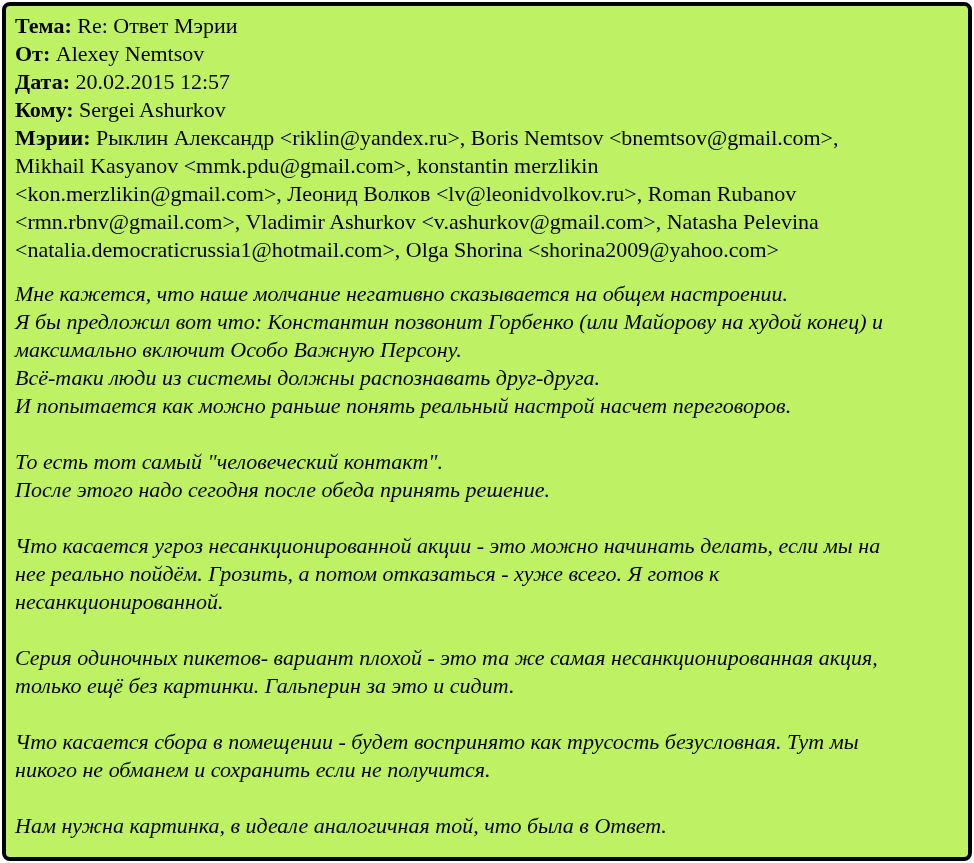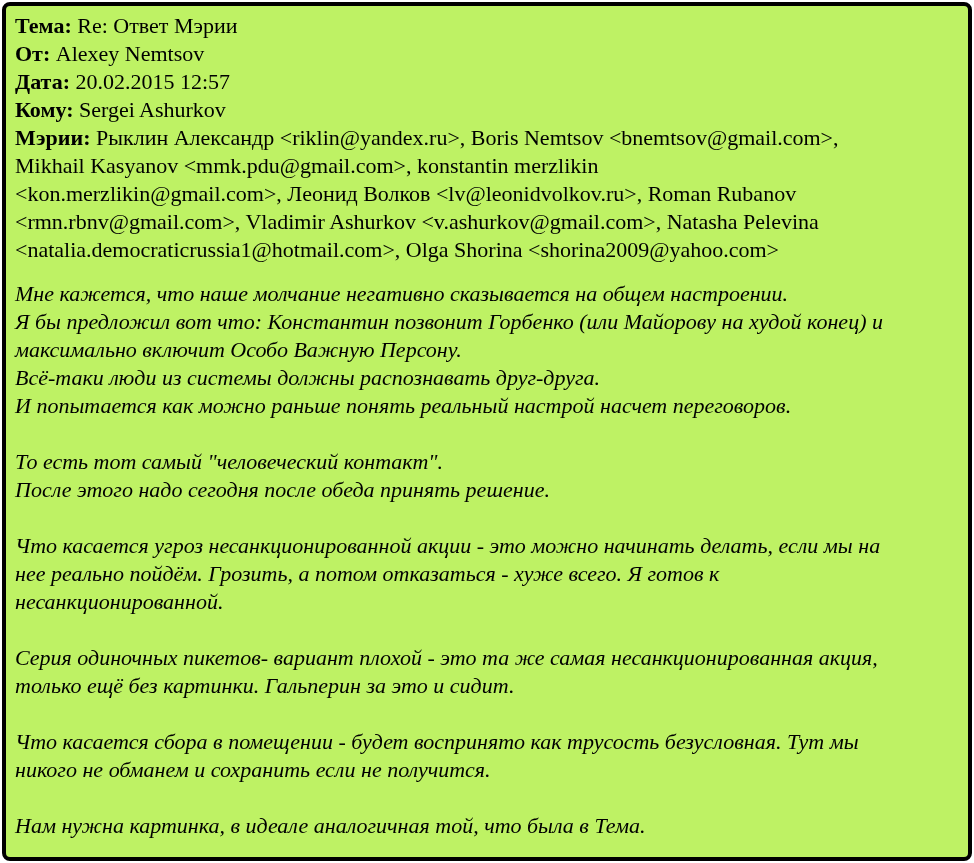--- a/index.html
+++ b/index.html
@@ -70,16 +70,16 @@
 И попытается как можно раньше понять реальный настрой насчет переговоров.</p>
     <p>То есть тот самый "человеческий контакт".
 После этого надо сегодня после обеда принять решение.</p>
     <p>Что касается угроз несанкционированной акции - это можно начинать делать, если мы на
 нее реально пойдём. Грозить, а потом отказаться - хуже всего. Я готов к
 несанкционированной.</p>
     <p>Серия одиночных пикетов- вариант плохой - это та же самая несанкционированная акция,
 только ещё без картинки. Гальперин за это и сидит.</p>
     <p>Что касается сбора в помещении - будет воспринято как трусость безусловная. Тут мы
 никого не обманем и сохранить если не получится.</p>
-    <p>Нам нужна картинка, в идеале аналогичная той, что была в Тема.</p>
+    <p>Нам нужна картинка, в идеале аналогичная той, что была в Ответ.</p>
   </div>
 
 </div>
 
 </body></html>

